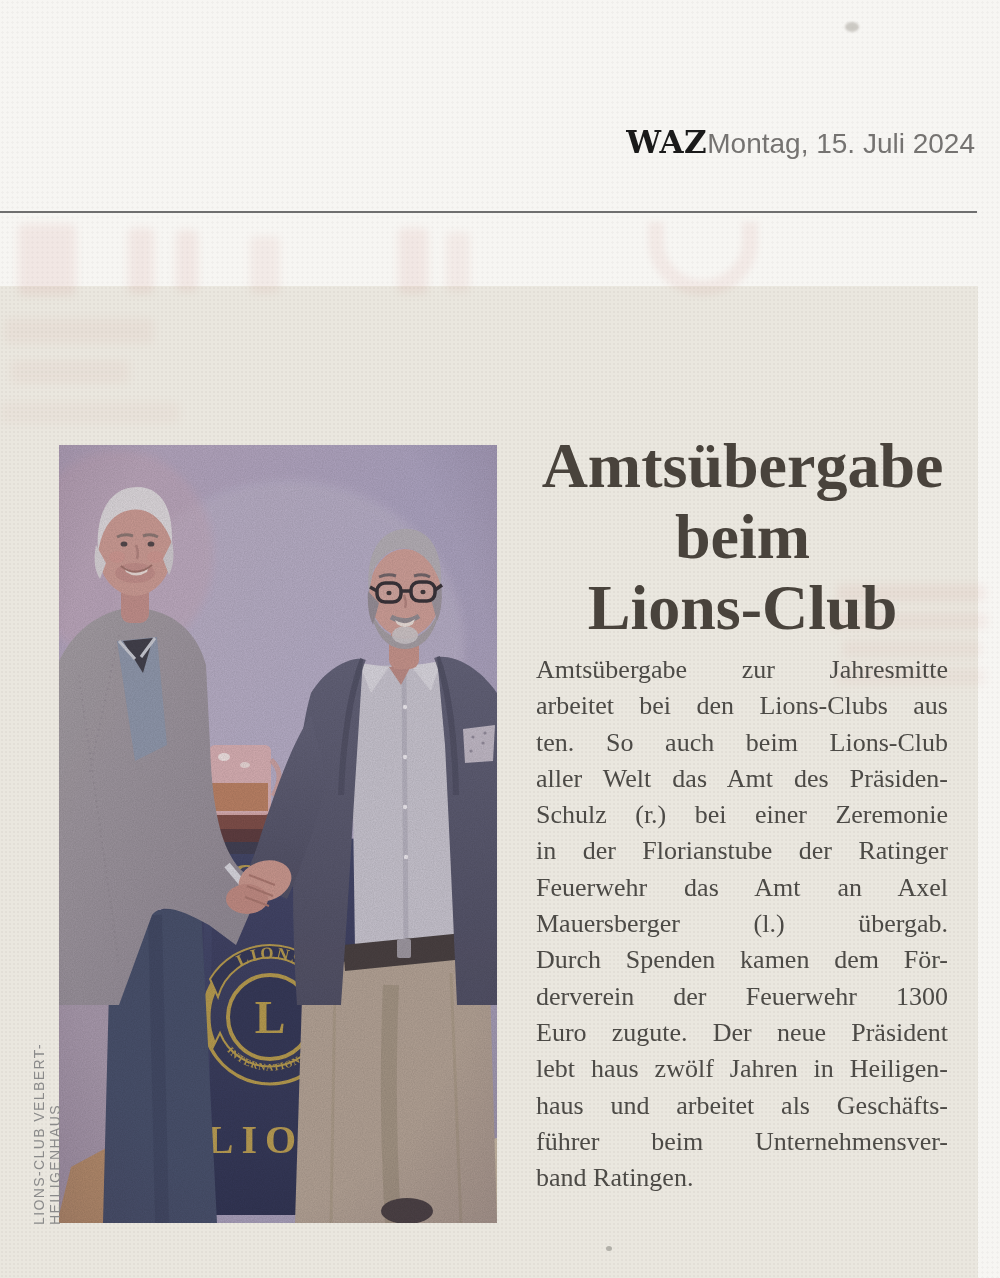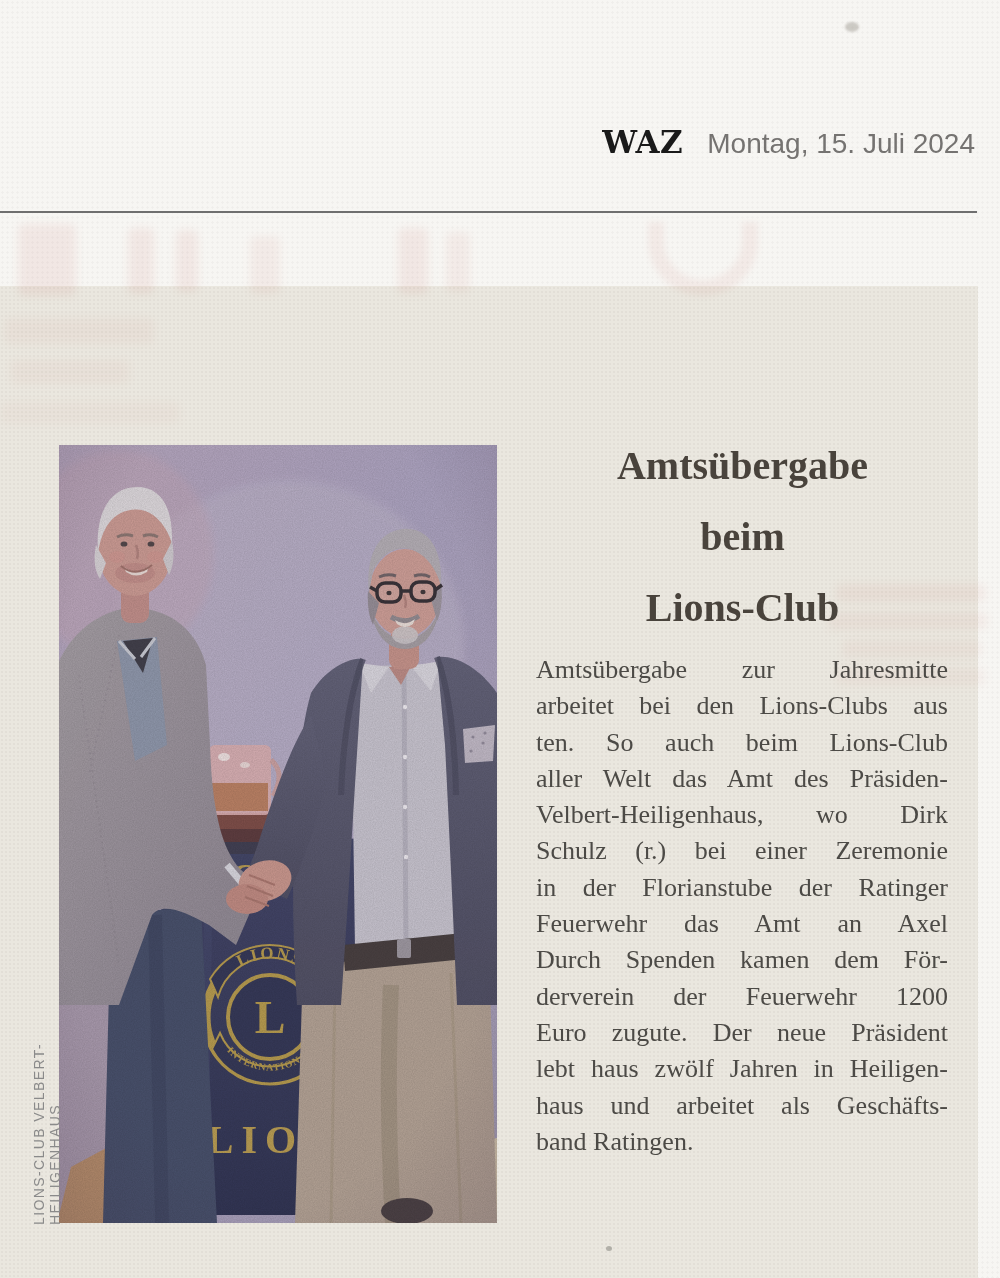--- a/index.html
+++ b/index.html
@@ -1,38 +1,38 @@
 <!DOCTYPE html>
 <html><head>
 <meta charset="utf-8">
 <style>
   html,body{margin:0;padding:0;}
   .page{position:relative;width:1000px;height:1278px;background:#f7f6f3;overflow:hidden;}
   .page::before{content:"";position:absolute;inset:0;
     background-image:radial-gradient(circle, rgba(120,112,98,.05) 1px, transparent 1.2px);
     background-size:5px 5px;pointer-events:none;}
-  .masthead{position:absolute;top:124px;right:25px;display:flex;align-items:baseline;gap:24px;}
+  .masthead{position:absolute;top:124px;right:25px;display:flex;align-items:baseline;gap:0;}
   .brand{font-family:"DejaVu Serif",serif;font-weight:bold;font-size:31px;color:#1a1a1a;letter-spacing:.5px;}
   .mdate{font-family:"Liberation Sans",sans-serif;font-size:28px;color:#757371;text-align:center;}
   .rule{position:absolute;left:0;top:211px;width:977px;height:2px;background:#6f6f6f;}
   .newsprint{position:absolute;left:0;top:286px;width:978px;height:992px;background:#eae7df;}
   .newsprint::after{content:"";position:absolute;inset:0;
     background-image:radial-gradient(circle, rgba(110,100,85,.06) 1px, transparent 1.3px);
     background-size:4px 4px;pointer-events:none;}
   .ghost{position:absolute;background:#cf8a84;opacity:.13;filter:blur(4px);border-radius:6px;pointer-events:none;}
   .ghost-u{position:absolute;background:transparent;border:16px solid #cf8a84;border-top:none;
     border-radius:0 0 55px 55px;opacity:.11;filter:blur(3px);pointer-events:none;}
   .speck{position:absolute;border-radius:50%;pointer-events:none;}
   .photo{position:absolute;left:59px;top:445px;width:438px;height:778px;margin:0;}
   .photo svg{display:block;width:438px;height:778px;}
   .credit{position:absolute;left:31px;top:933px;height:292px;
     writing-mode:vertical-rl;transform:rotate(180deg);
     font-family:"Liberation Sans",sans-serif;font-size:14px;letter-spacing:1.4px;color:#8a8a8a;}
   .headline{position:absolute;left:520px;top:430px;width:445px;margin:0;
-    font-family:"Liberation Serif",serif;font-weight:bold;font-size:40px;line-height:71px;
+    font-family:"Liberation Serif",serif;font-weight:bold;font-size:64px;line-height:71px;
     color:#49433c;text-align:center;}
   .headline span{display:block;}
   .body{position:absolute;left:536px;top:652px;width:412px;
     font-family:"Liberation Serif",serif;font-size:26px;line-height:36.3px;color:#4c4a46;}
   .bline{text-align:justify;text-align-last:justify;text-justify:inter-word;white-space:nowrap;}
   .bline.last{text-align:center;text-align-last:left;}
 </style>
 </head>
 <body>
 
@@ -237,25 +237,26 @@
     <span>Amtsübergabe</span>
     <span>beim</span>
     <span>Lions-Club</span>
   </h1>
 
   <div class="body">
     <div class="bline">Amtsübergabe zur Jahresmitte</div>
     <div class="bline">arbeitet bei den Lions-Clubs aus</div>
     <div class="bline">ten. So auch beim Lions-Club</div>
     <div class="bline">aller Welt das Amt des Präsiden-</div>
-    <div class="bline">Velbert-Heiligenhaus, wo Dirk</div>
     <div class="bline">Schulz (r.) bei einer Zeremonie</div>
     <div class="bline">in der Florianstube der Ratinger</div>
     <div class="bline">Feuerwehr das Amt an Axel</div>
+    <div class="bline">Mauersberger (l.) übergab.</div>
     <div class="bline">Durch Spenden kamen dem För-</div>
-    <div class="bline">derverein der Feuerwehr 1200</div>
+    <div class="bline">derverein der Feuerwehr 1300</div>
     <div class="bline">Euro zugute. Der neue Präsident</div>
     <div class="bline">lebt haus zwölf Jahren in Heiligen-</div>
     <div class="bline">haus und arbeitet als Geschäfts-</div>
+    <div class="bline">führer beim Unternehmensver-</div>
     <div class="bline last">band Ratingen.</div>
   </div>
 
 </div>
 
 </body></html>

